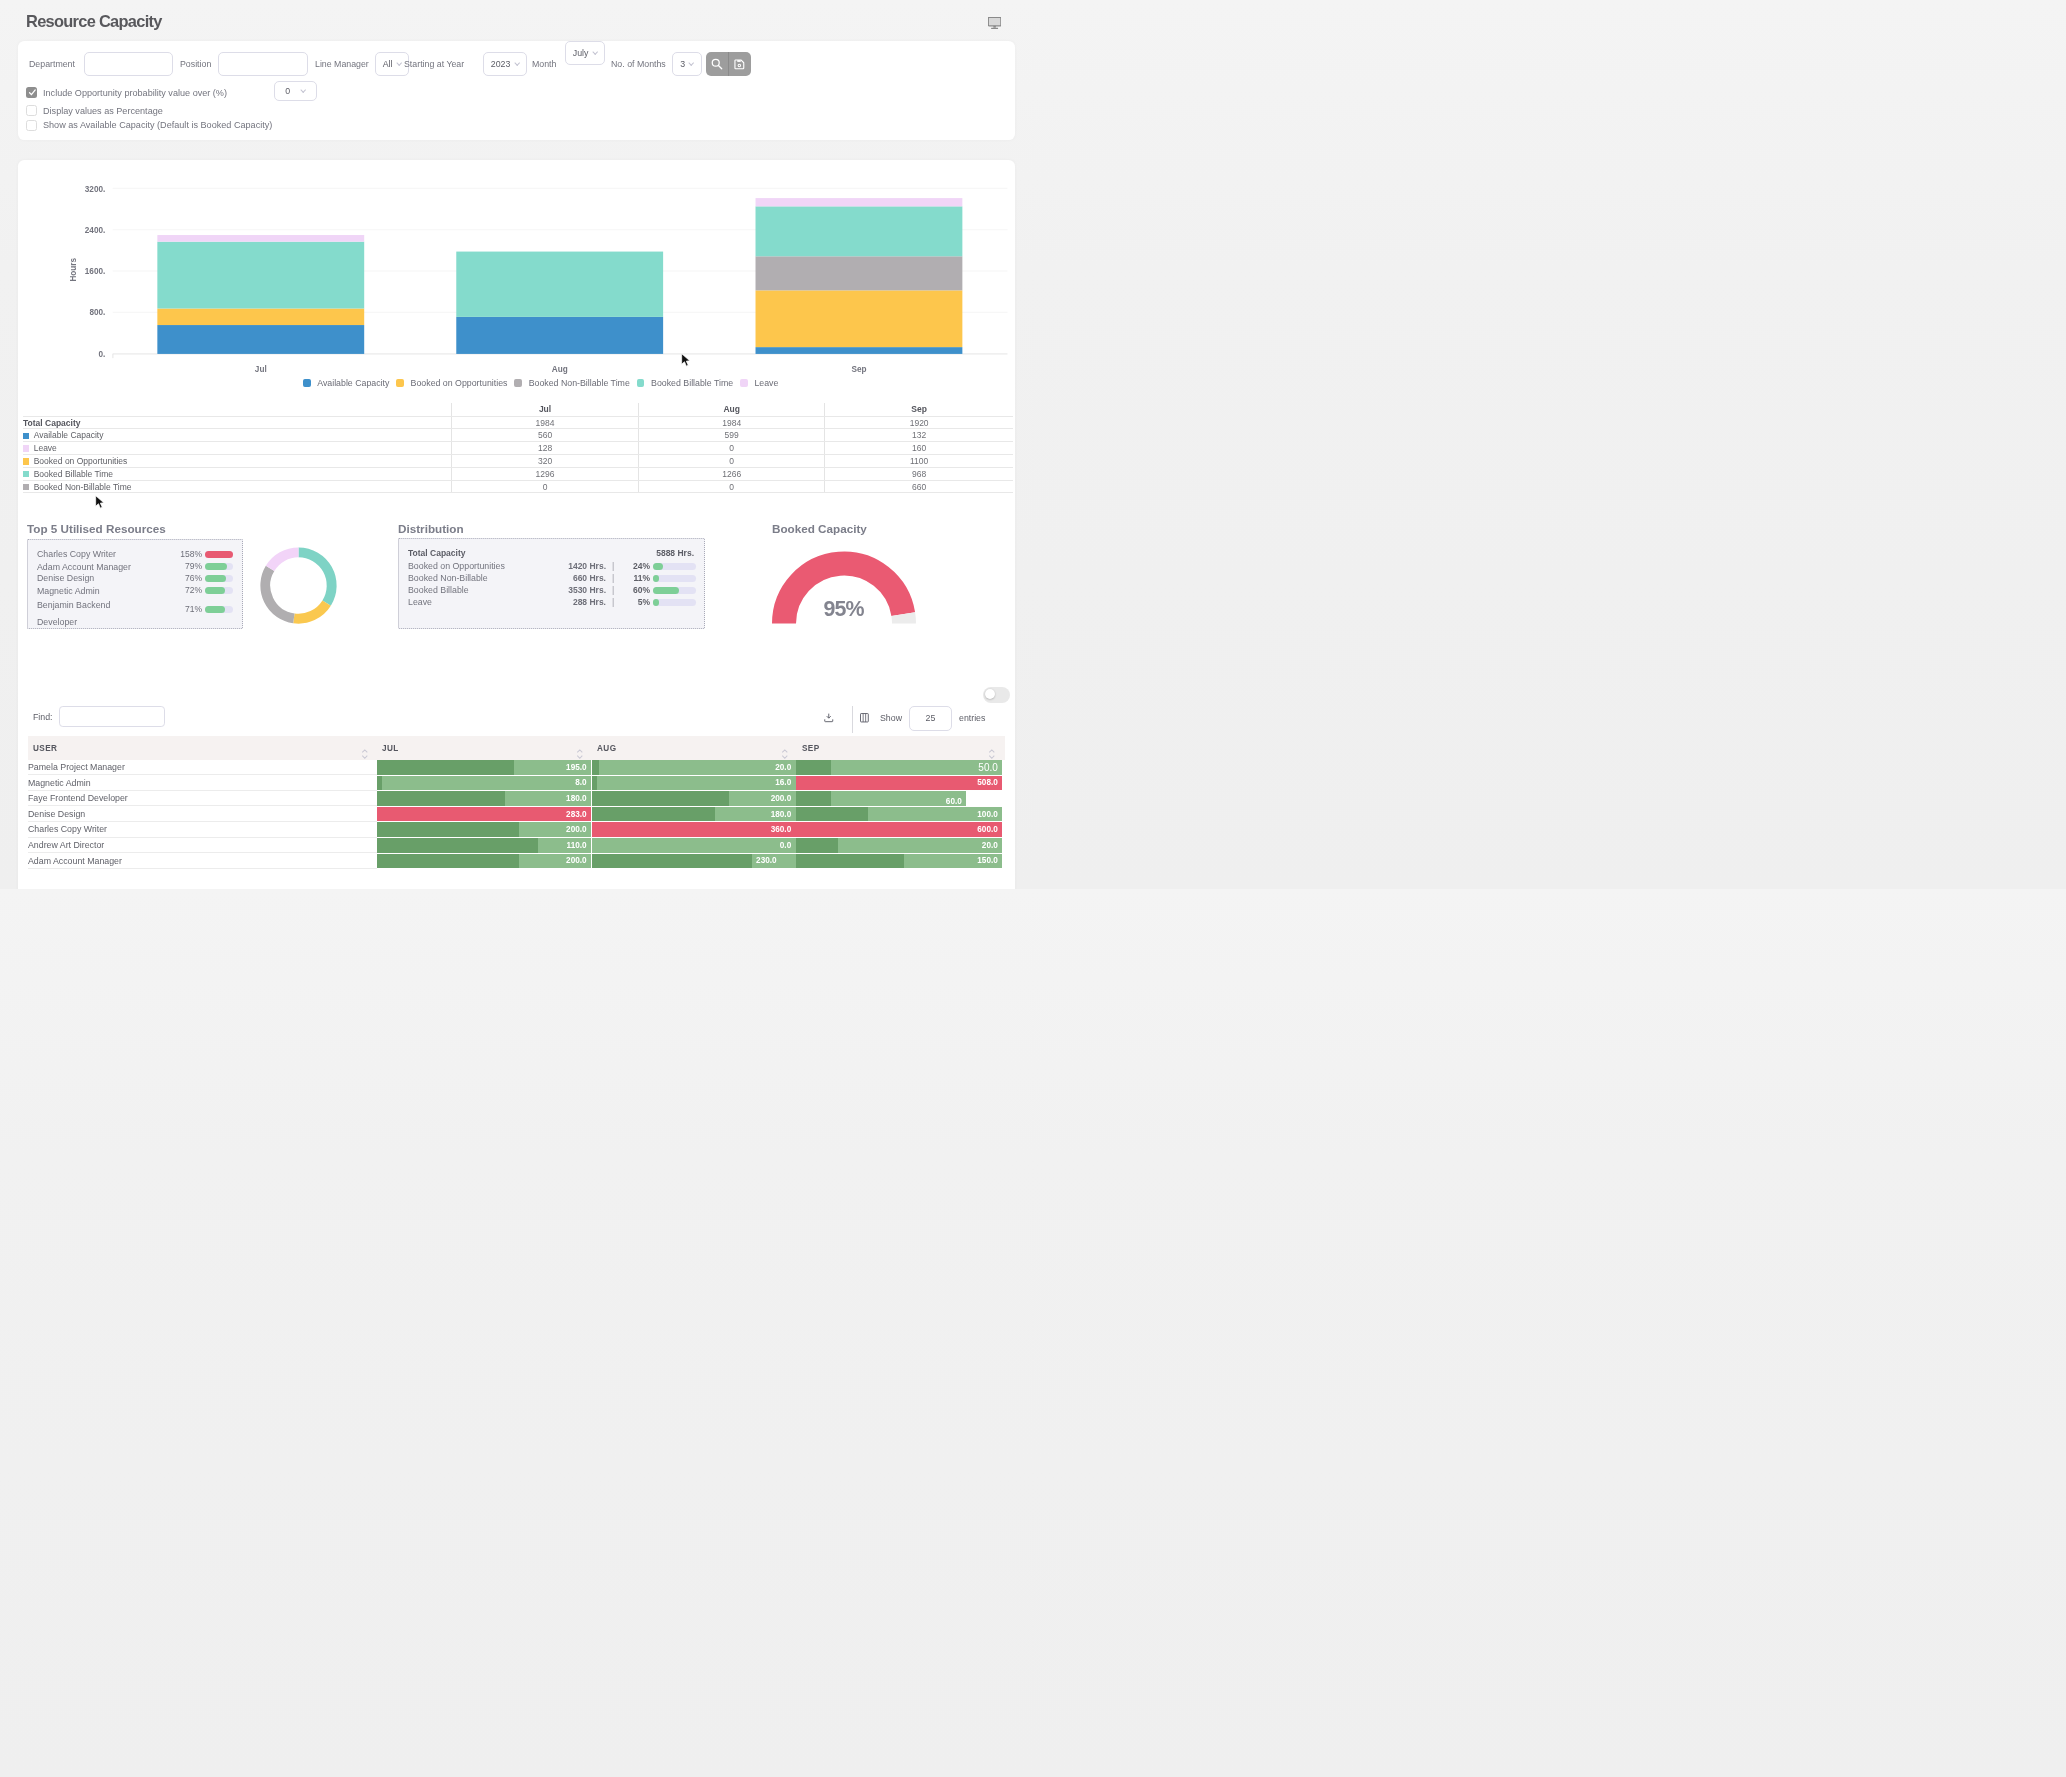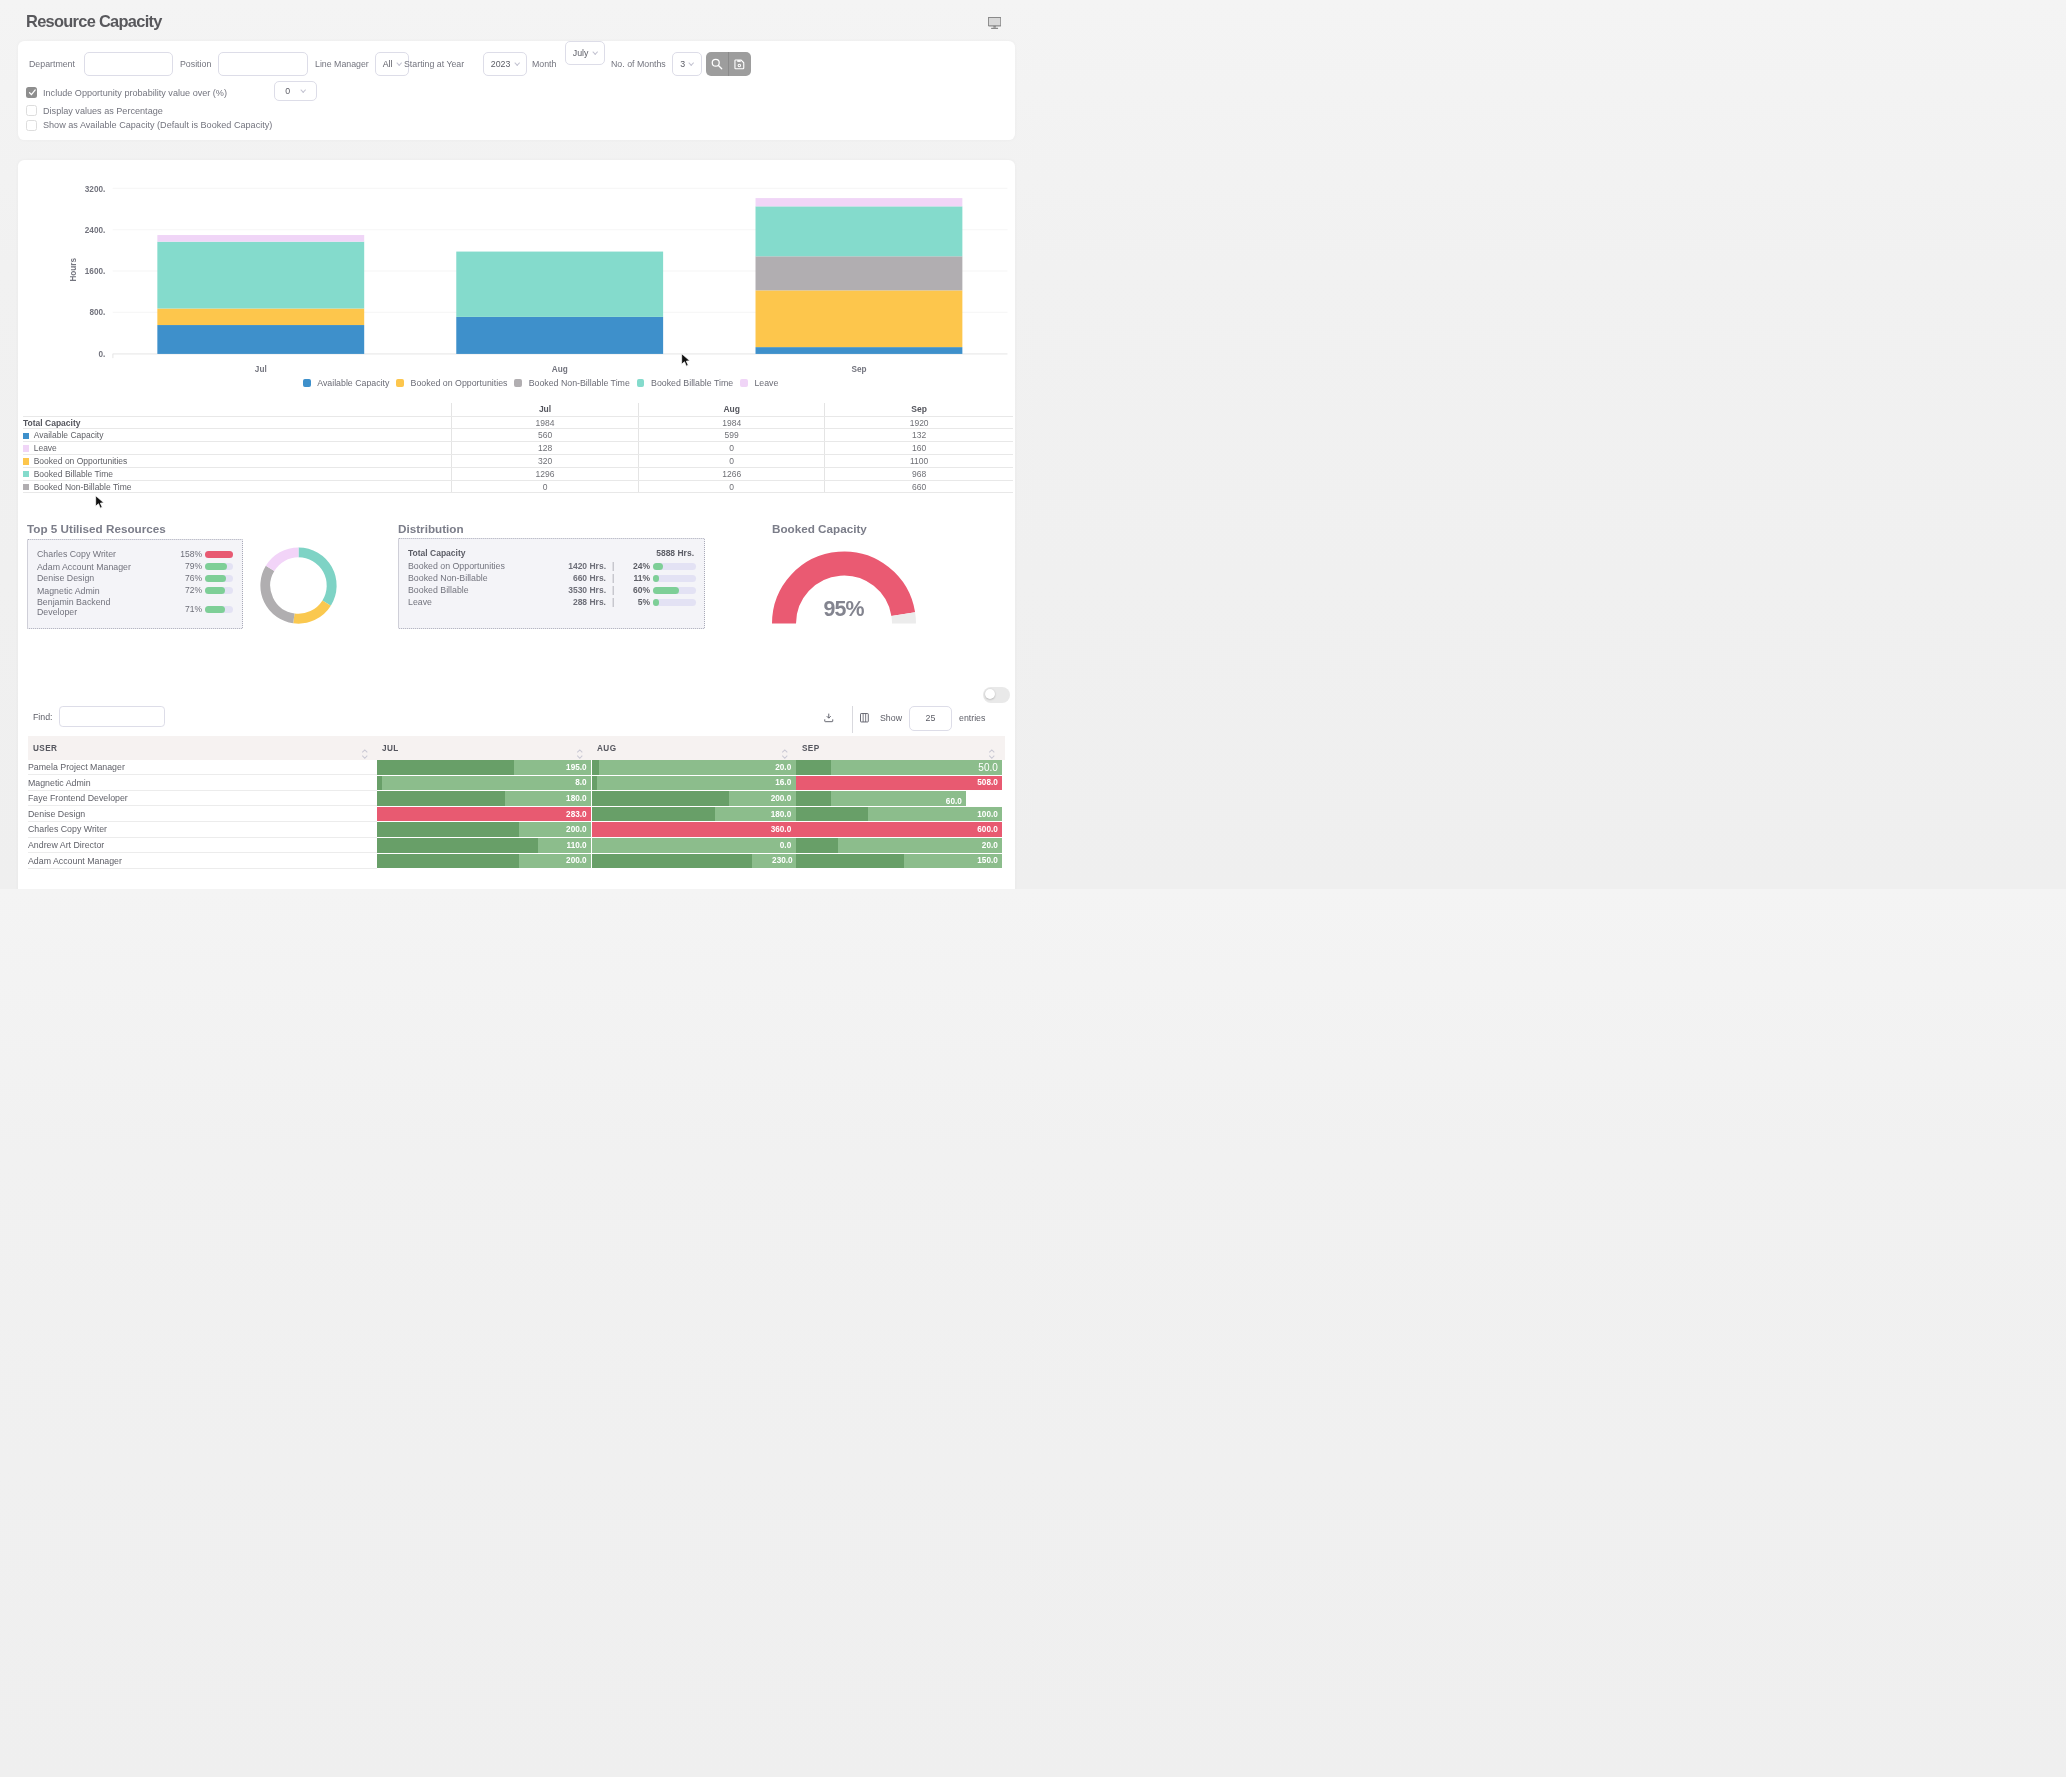--- a/index.html
+++ b/index.html
@@ -183,21 +183,21 @@
     <div class="abs" style="left:205px; top:563px; width:28px; height:7.2px; background:#e3e2f4; border-radius:3.8px;"></div>
     <div class="abs" style="left:205px; top:563px; width:22px; height:7.2px; background:#7ecf97; border-radius:3.8px;"></div>
     <div class="abs" style="left:37px; top:572px; font-size:8.8px; color:#72737d; line-height:13.2px;">Denise Design</div>
     <div class="abs" style="left:170px; top:573px; width:32px; text-align:right; font-size:8.5px; color:#6e6f79;">76%</div>
     <div class="abs" style="left:205px; top:575px; width:28px; height:7.2px; background:#e3e2f4; border-radius:3.8px;"></div>
     <div class="abs" style="left:205px; top:575px; width:21.4px; height:7.2px; background:#7ecf97; border-radius:3.8px;"></div>
     <div class="abs" style="left:37px; top:585px; font-size:8.8px; color:#72737d; line-height:13.2px;">Magnetic Admin</div>
     <div class="abs" style="left:170px; top:585px; width:32px; text-align:right; font-size:8.5px; color:#6e6f79;">72%</div>
     <div class="abs" style="left:205px; top:587px; width:28px; height:7.2px; background:#e3e2f4; border-radius:3.8px;"></div>
     <div class="abs" style="left:205px; top:587px; width:20px; height:7.2px; background:#7ecf97; border-radius:3.8px;"></div>
-    <div class="abs" style="left:37px; top:597px; font-size:8.8px; color:#72737d; line-height:10px;">Benjamin Backend<br>Developer</div>
+    <div class="abs" style="left:37px; top:597px; font-size:8.8px; color:#72737d; line-height:17px;">Benjamin Backend<br>Developer</div>
     <div class="abs" style="left:170px; top:604px; width:32px; text-align:right; font-size:8.5px; color:#6e6f79;">71%</div>
     <div class="abs" style="left:205px; top:606px; width:28px; height:7.2px; background:#e3e2f4; border-radius:3.8px;"></div>
     <div class="abs" style="left:205px; top:606px; width:20px; height:7.2px; background:#7ecf97; border-radius:3.8px;"></div>
   </div>
 
 <svg class="abs" id="donut" style="left:260px; top:547px;" width="77" height="77" viewBox="0 0 122 122">
     <path d="M 61.00 8.45 A 52.55 52.55 0 0 1 105.56 88.85" fill="none" stroke="#7ed3c5" stroke-width="15.7"></path>
     <path d="M 105.56 88.85 A 52.55 52.55 0 0 1 53.69 113.04" fill="none" stroke="#fac84f" stroke-width="15.7"></path>
     <path d="M 53.69 113.04 A 52.55 52.55 0 0 1 15.96 33.93" fill="none" stroke="#b0aeb0" stroke-width="15.7"></path>
     <path d="M 15.96 33.93 A 52.55 52.55 0 0 1 61.00 8.45" fill="none" stroke="#f2d4f8" stroke-width="15.7"></path>
@@ -378,21 +378,21 @@
         </div>
       </div>
       <div style="display:flex; height:15.6px; border-bottom:0.6px solid #fff;">
         <div style="width:349px; font-size:8.8px; color:#606169; display:flex; align-items:center; border-bottom:0.6px solid #ececec; margin-bottom:-0.6px;">
           <span>Adam Account Manager</span>
         </div>
         <div style="width:214px; background:linear-gradient(to right, #689f68 66.2%, #8cbd8c 66.2%); margin-right:0.6px; display:flex; align-items:center; justify-content:flex-end;">
           <span style="color:#fff; font-weight:bold; font-size:8.2px; padding-right:4.4px;">200.0</span>
         </div>
         <div style="width:204px; background:linear-gradient(to right, #689f68 78.2%, #8cbd8c 78.2%); margin-right:0.6px; display:flex; align-items:center; justify-content:flex-end;">
-          <span style="color:#fff; font-weight:bold; font-size:8.2px; padding-right:3px;">230.0</span>
+          <span style="color:#fff; font-weight:bold; font-size:8.2px; padding-right:19px;">230.0</span>
         </div>
         <div style="width:206px; background:linear-gradient(to right, #689f68 52.3%, #8cbd8c 52.3%); margin-right:0.6px; display:flex; align-items:center; justify-content:flex-end;">
           <span style="color:#fff; font-weight:bold; font-size:8.2px; padding-right:4.4px;">150.0</span>
         </div>
       </div>
     </div>
   </div>
 
 <svg class="abs" style="left:681px; top:353px;" width="10.7" height="15" viewBox="0 0 17 24">
   <path d="M1 1 L1 18 L5.5 14 L8.5 21 L11.5 19.5 L8.5 13 L14 12.5 Z" fill="#111" stroke="#fff" stroke-width="1.2"></path>

